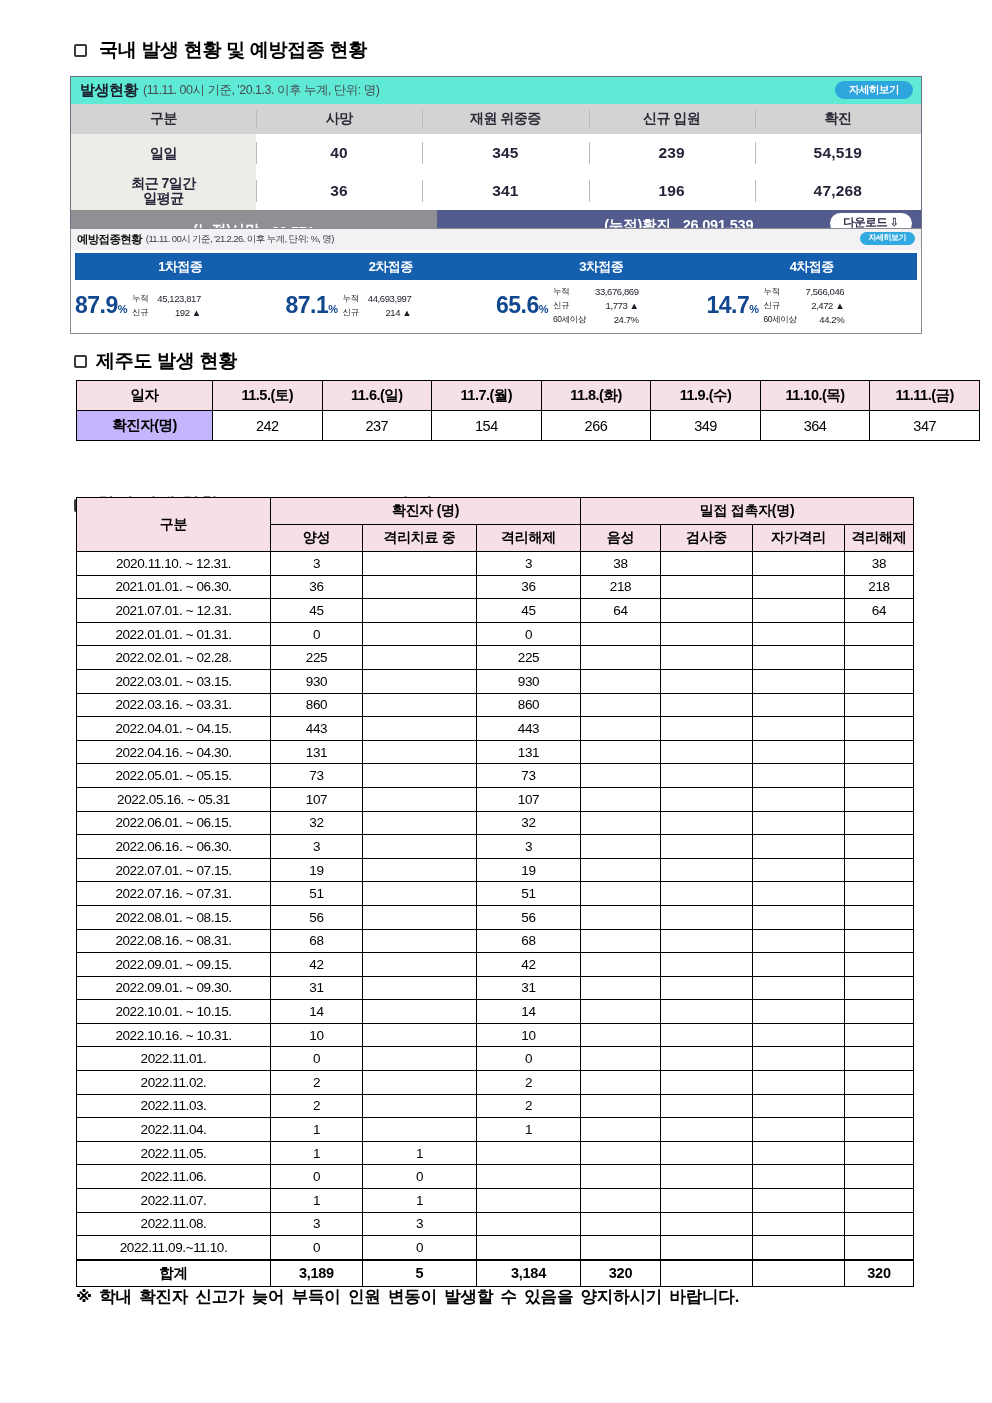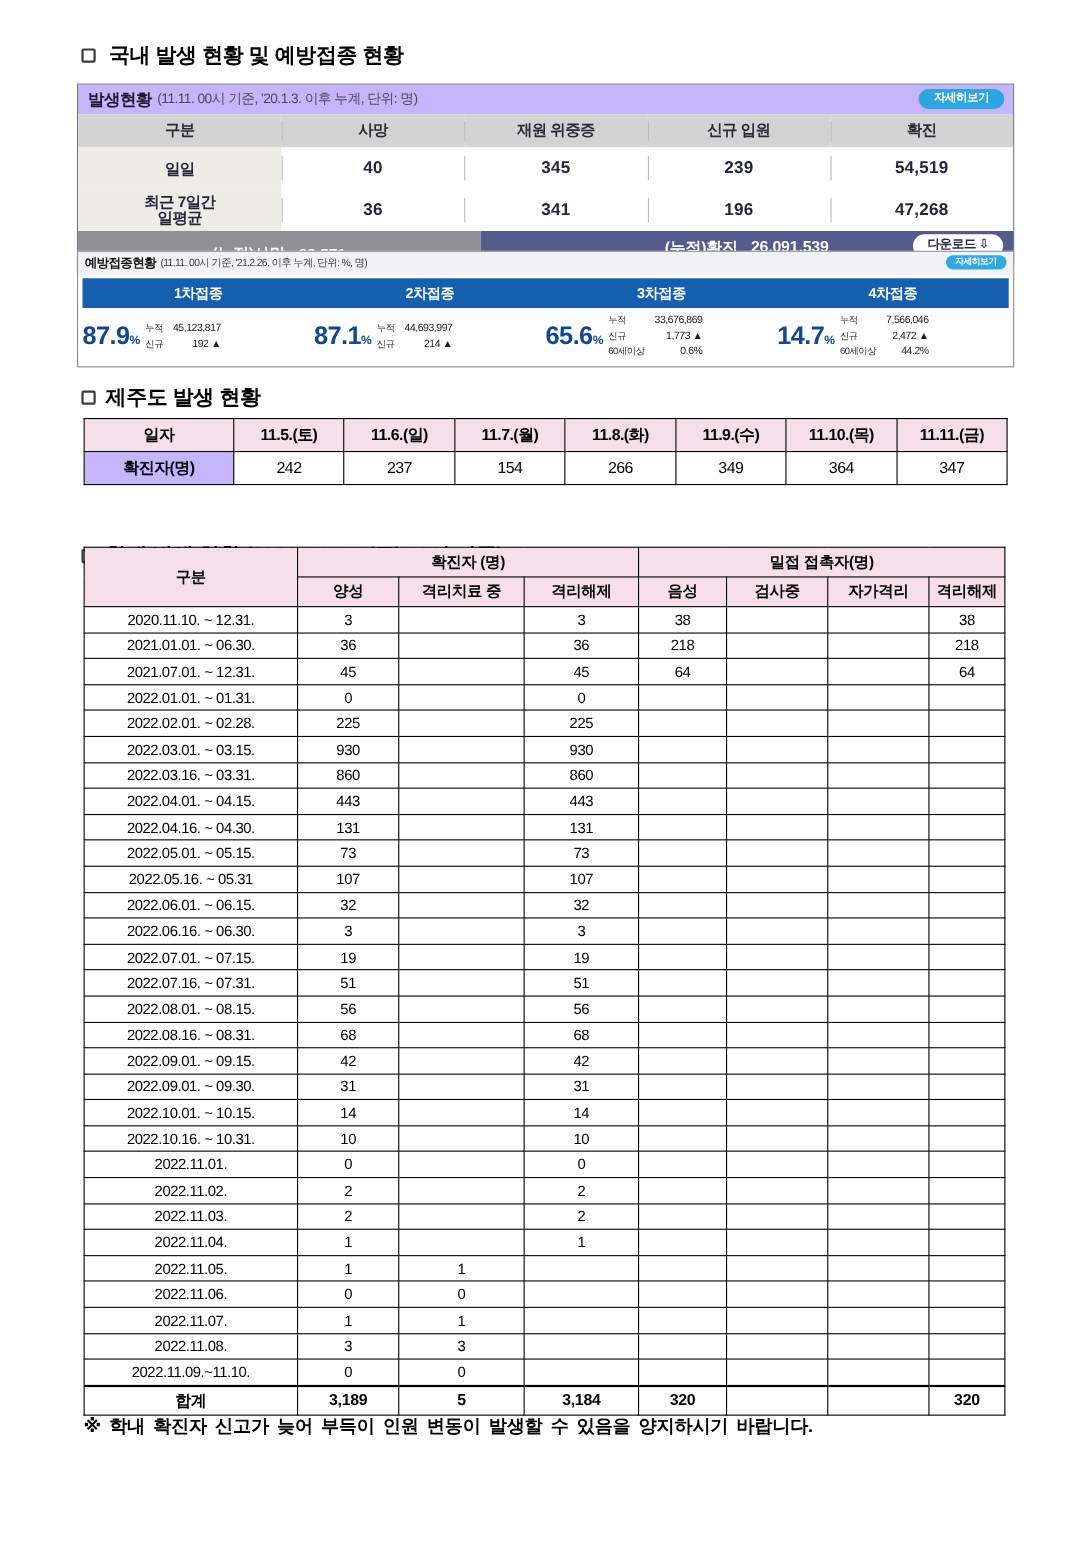--- a/index.html
+++ b/index.html
@@ -52,21 +52,21 @@
     left: 70px;
     top: 76px;
     width: 852px;
     border: 1px solid #6f7080;
     box-sizing: border-box;
     background: #ffffff;
     filter: blur(0.18px);
   }
   .b1-top {
     height: 27px;
-    background: #c4b5fd;
+    background: #5eead4;
     display: flex;
     align-items: center;
     padding: 0 7px 0 9px;
     position: relative;
   }
   .b1-title {
     font-size: 15px;
     font-weight: bold;
     color: #1b1b2b;
     letter-spacing: -0.5px;
@@ -252,21 +252,21 @@
     line-height: 1.45;
   }
   .b2-tbl .k { text-align: left; white-space: nowrap; }
   .b2-tbl .v { text-align: right; white-space: nowrap; font-size: 9.5px; }
 
   
   .jeju {
     position: absolute;
     left: 76px;
     top: 380px;
-    width: 840px;
+    width: 904px;
     border-collapse: collapse;
     table-layout: fixed;
   }
   .jeju th, .jeju td {
     border: 1px solid #000;
     height: 27px;
     text-align: center;
     font-size: 14.5px;
     letter-spacing: -0.5px;
   }
@@ -415,21 +415,21 @@
       </div>
 
       <div class="b2-cell">
         <span class="b2-pct"><span>65.6</span><span class="u">%</span></span>
         <span class="b2-tbl">
           <span class="k">누적</span>
           <span class="v">33,676,869</span>
           <span class="k">신규</span>
           <span class="v">1,773 ▲</span>
           <span class="k">60세이상</span>
-          <span class="v">0.6%</span>
+          <span class="v">24.7%</span>
         </span>
       </div>
 
       <div class="b2-cell">
         <span class="b2-pct"><span>14.7</span><span class="u">%</span></span>
         <span class="b2-tbl">
           <span class="k">누적</span>
           <span class="v">7,566,046</span>
           <span class="k">신규</span>
           <span class="v">2,472 ▲</span>

